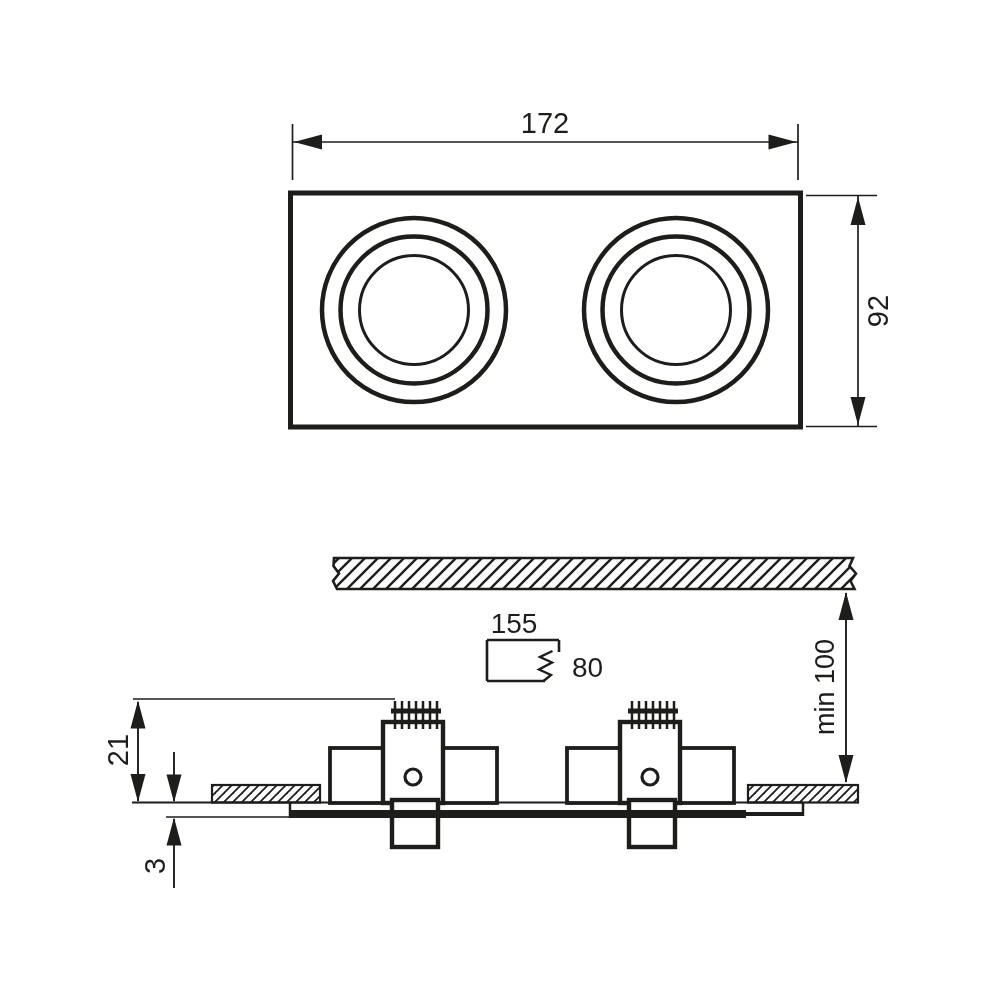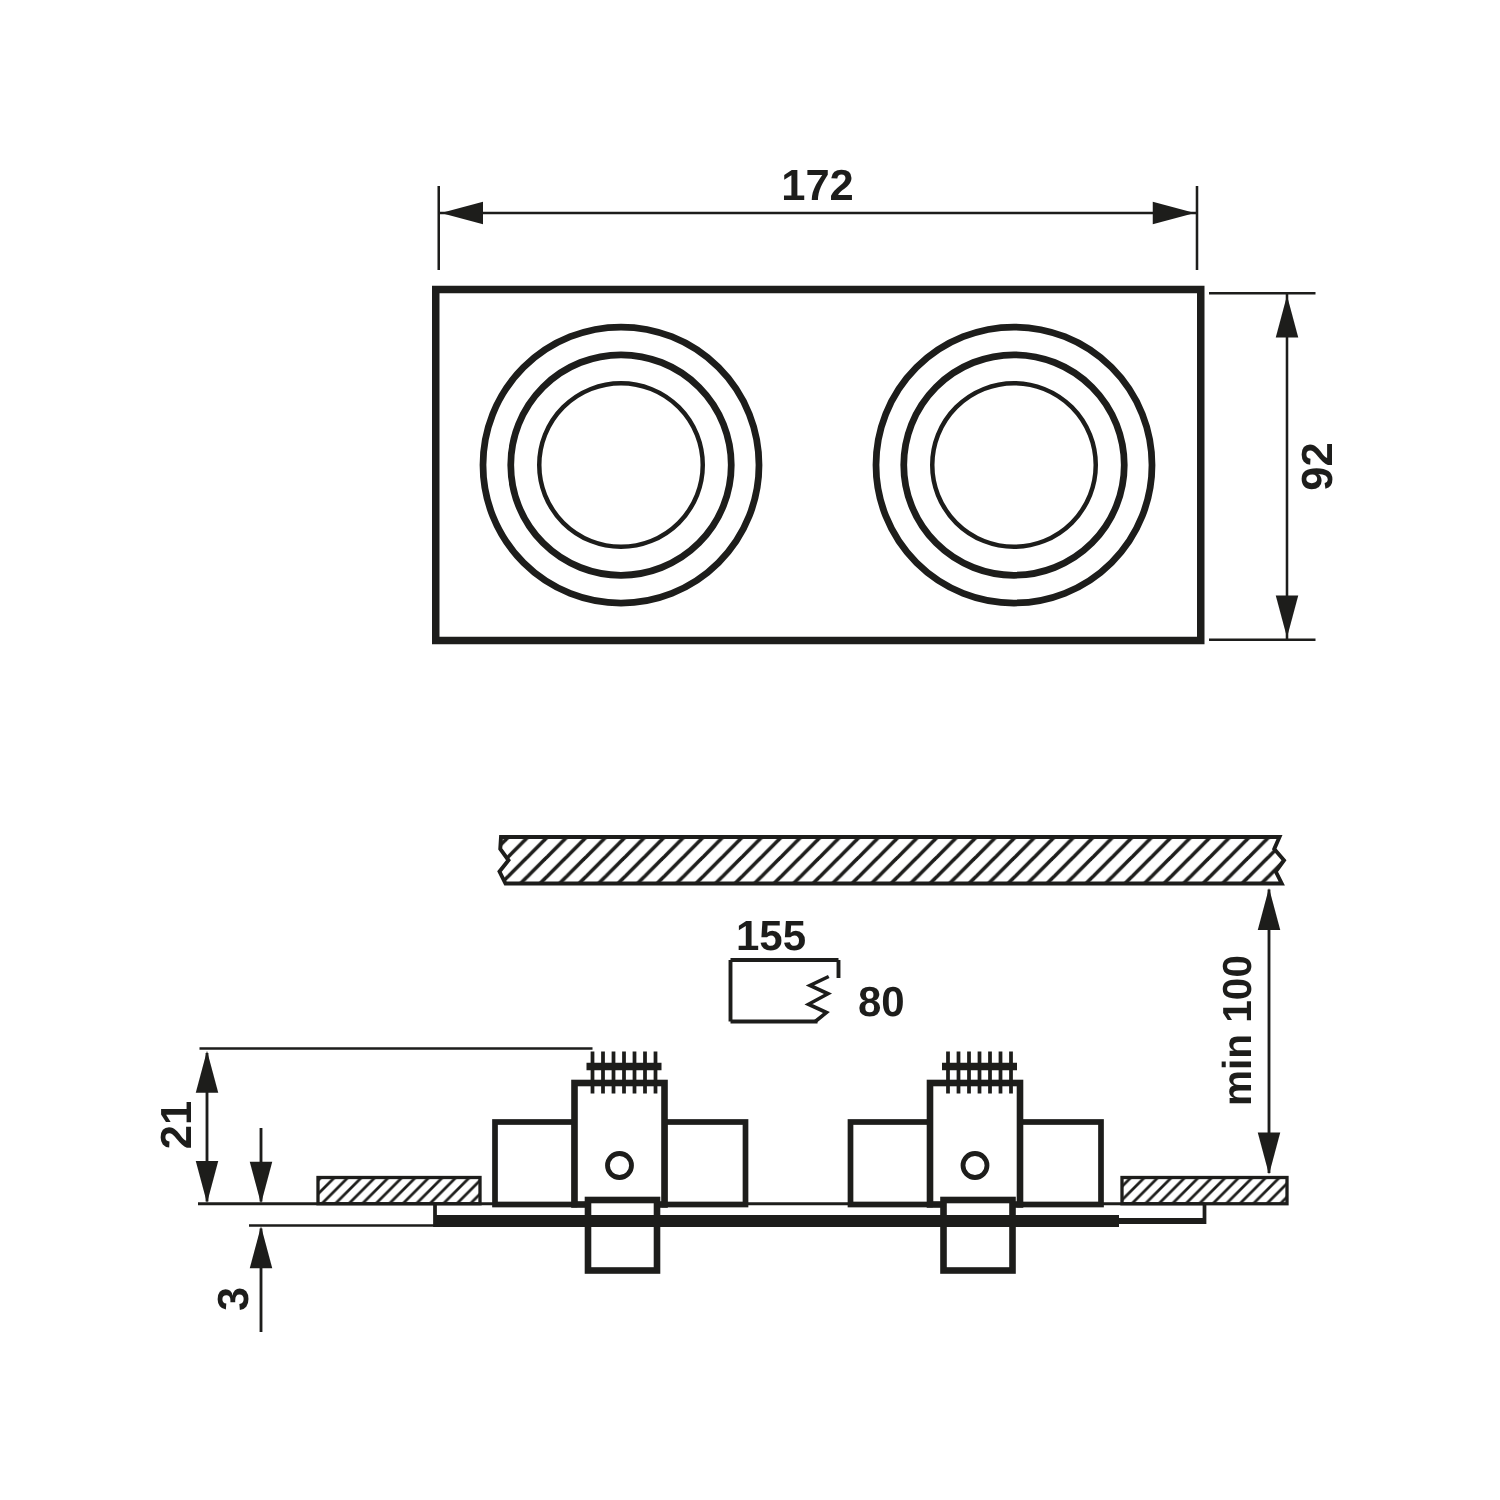--- a/index.html
+++ b/index.html
@@ -1,16 +1,16 @@
 <!DOCTYPE html>
 <html><head>
 <meta charset="utf-8">
 <style>
   html,body{margin:0;padding:0;background:#ffffff;}
-  .stage{width:1000px;height:1000px;background:#ffffff;position:relative;overflow:hidden;font-weight:bold;}
+  .stage{width:1000px;height:1000px;background:#ffffff;position:relative;overflow:hidden;}
   svg{display:block;}
   svg text{font-family:"Liberation Sans","DejaVu Sans",sans-serif;fill:#1d1d1b;}
   .t29{font-size:29px;}
   .t28{font-size:28px;}
   .t27{font-size:27px;}
   .ln{stroke:#1d1d1b;fill:none;}
   .thin{stroke-width:1.7;}
   .dim{stroke-width:1.9;}
   .mid{stroke-width:2.6;}
   .arw{fill:#1d1d1b;stroke:none;}

